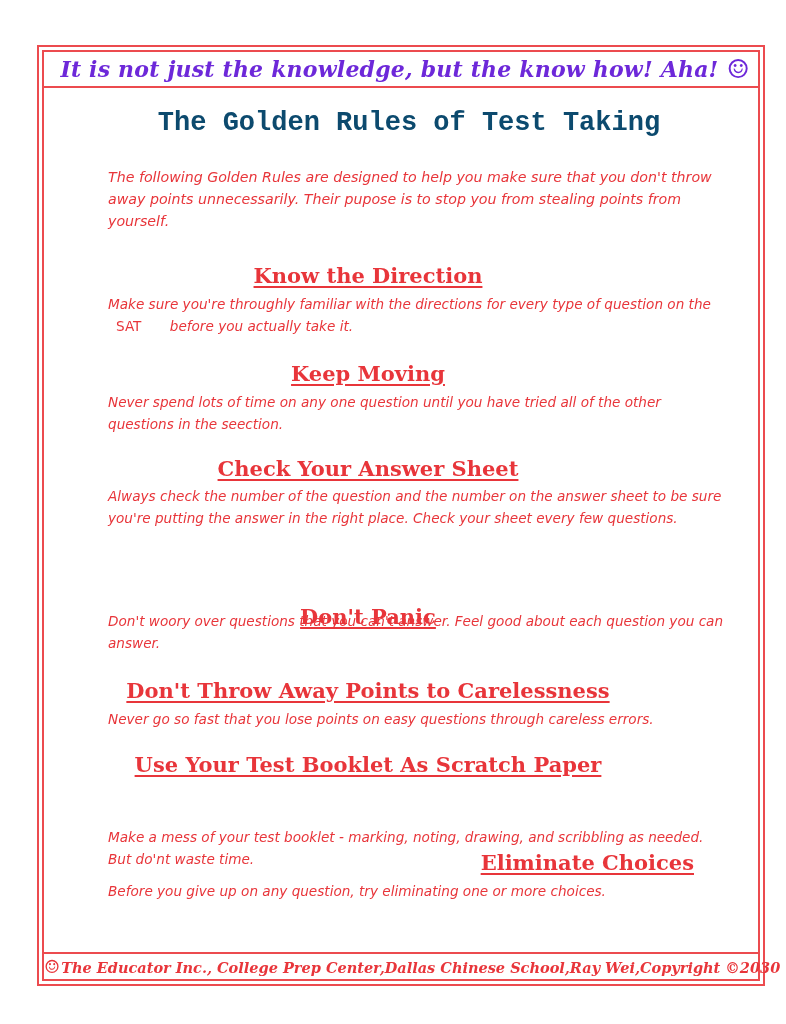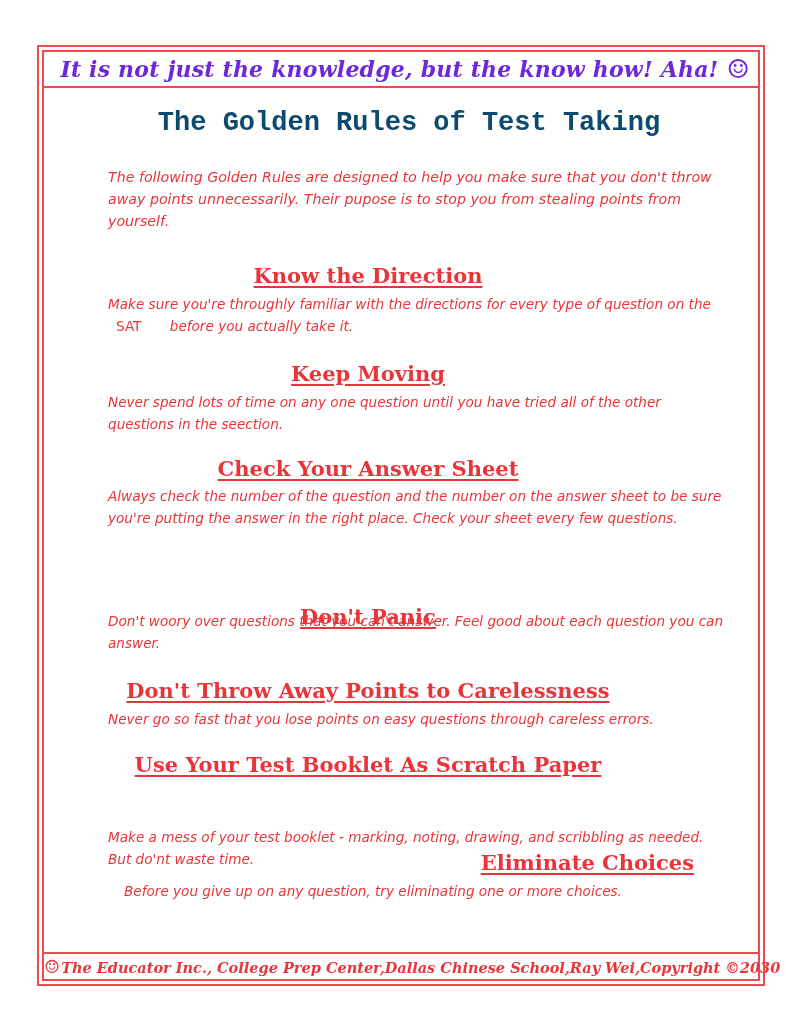--- a/index.html
+++ b/index.html
@@ -199,18 +199,18 @@
 <div class="section-body" style="top:708px;">Never go so fast that you lose points on easy questions through careless errors.</div>
 
 <div class="section-heading" style="top:752px;">
   <span>Use Your Test Booklet As Scratch Paper</span>
 </div>
 <div class="section-body" style="top:782px;margin-top:44px;">Make a mess of your test booklet - marking, noting, drawing, and scribbling as needed. But do'nt waste time.</div>
 
 <div class="section-heading" style="top:850px;text-align:right;">
   <span>Eliminate Choices</span>
 </div>
-<div class="section-body" style="top:880px;margin-left:16px;">Before you give up on any question, try eliminating one or more choices.</div>
+<div class="section-body" style="top:880px;">Before you give up on any question, try eliminating one or more choices.</div>
 
 <div class="footer">
   <span class="smiley">☺</span>
   <span>The Educator Inc., College Prep Center,Dallas Chinese School,Ray Wei,Copyright ©2030</span>
 </div>
 
 </body></html>

